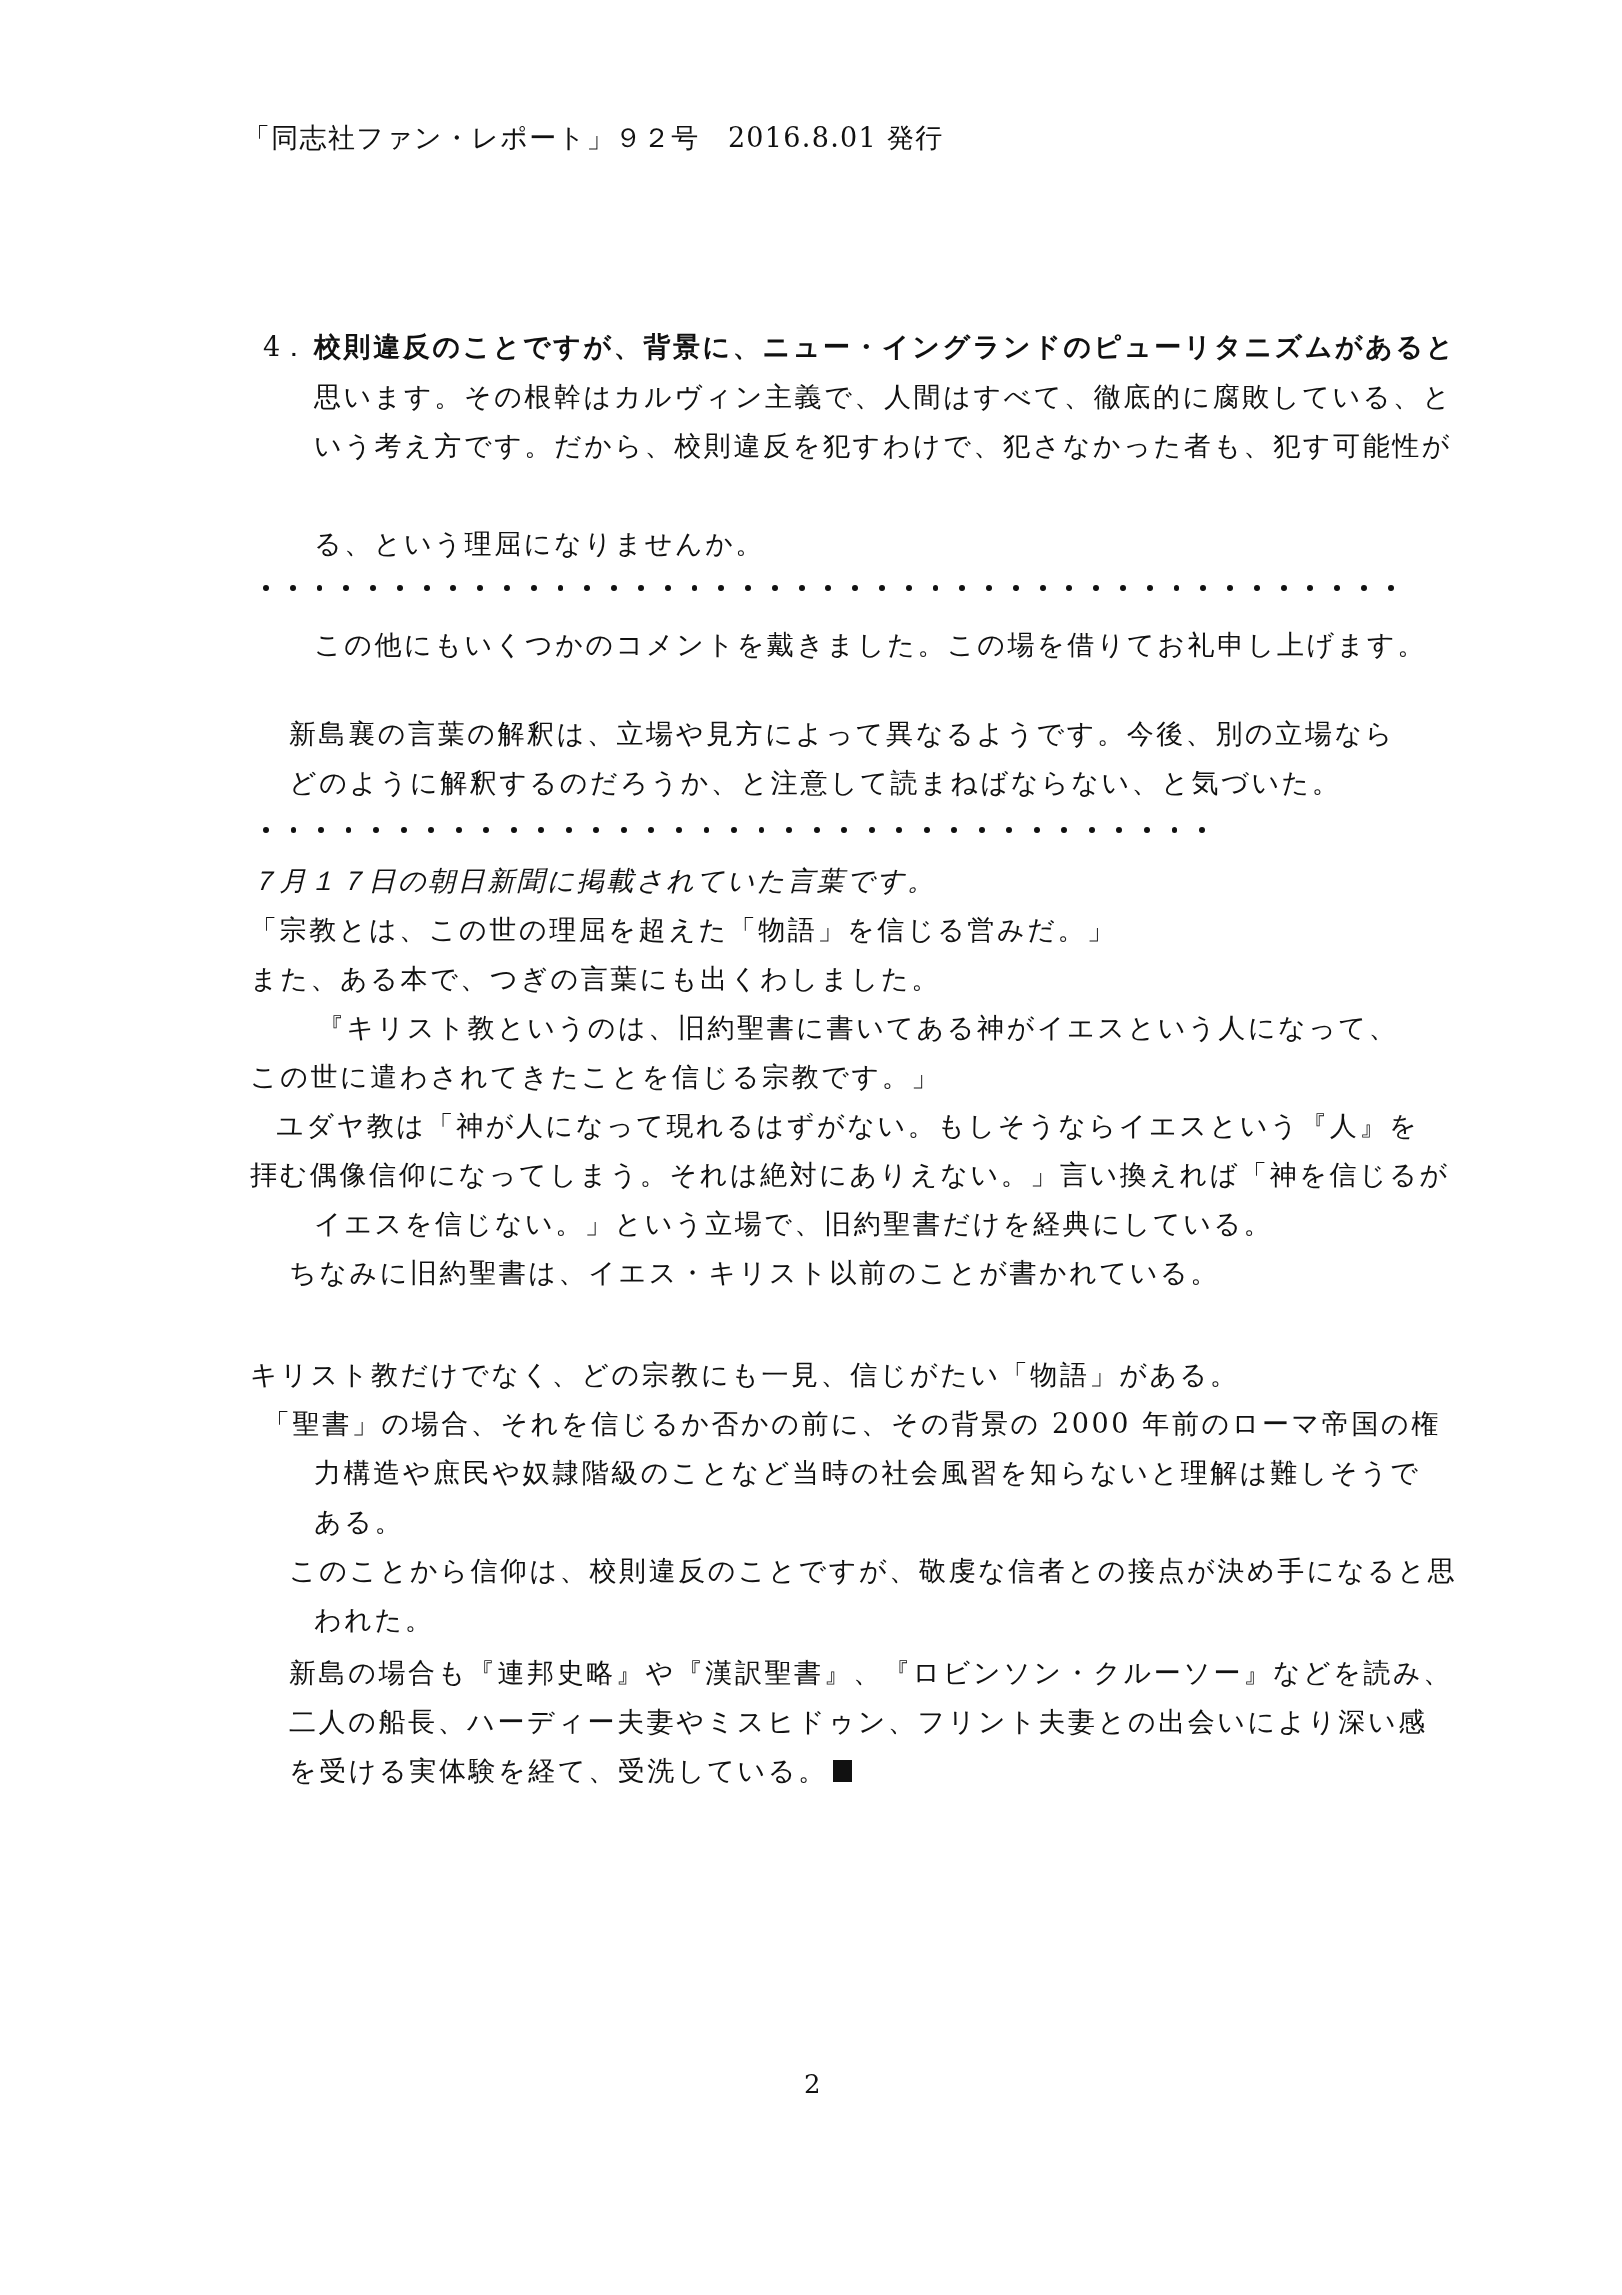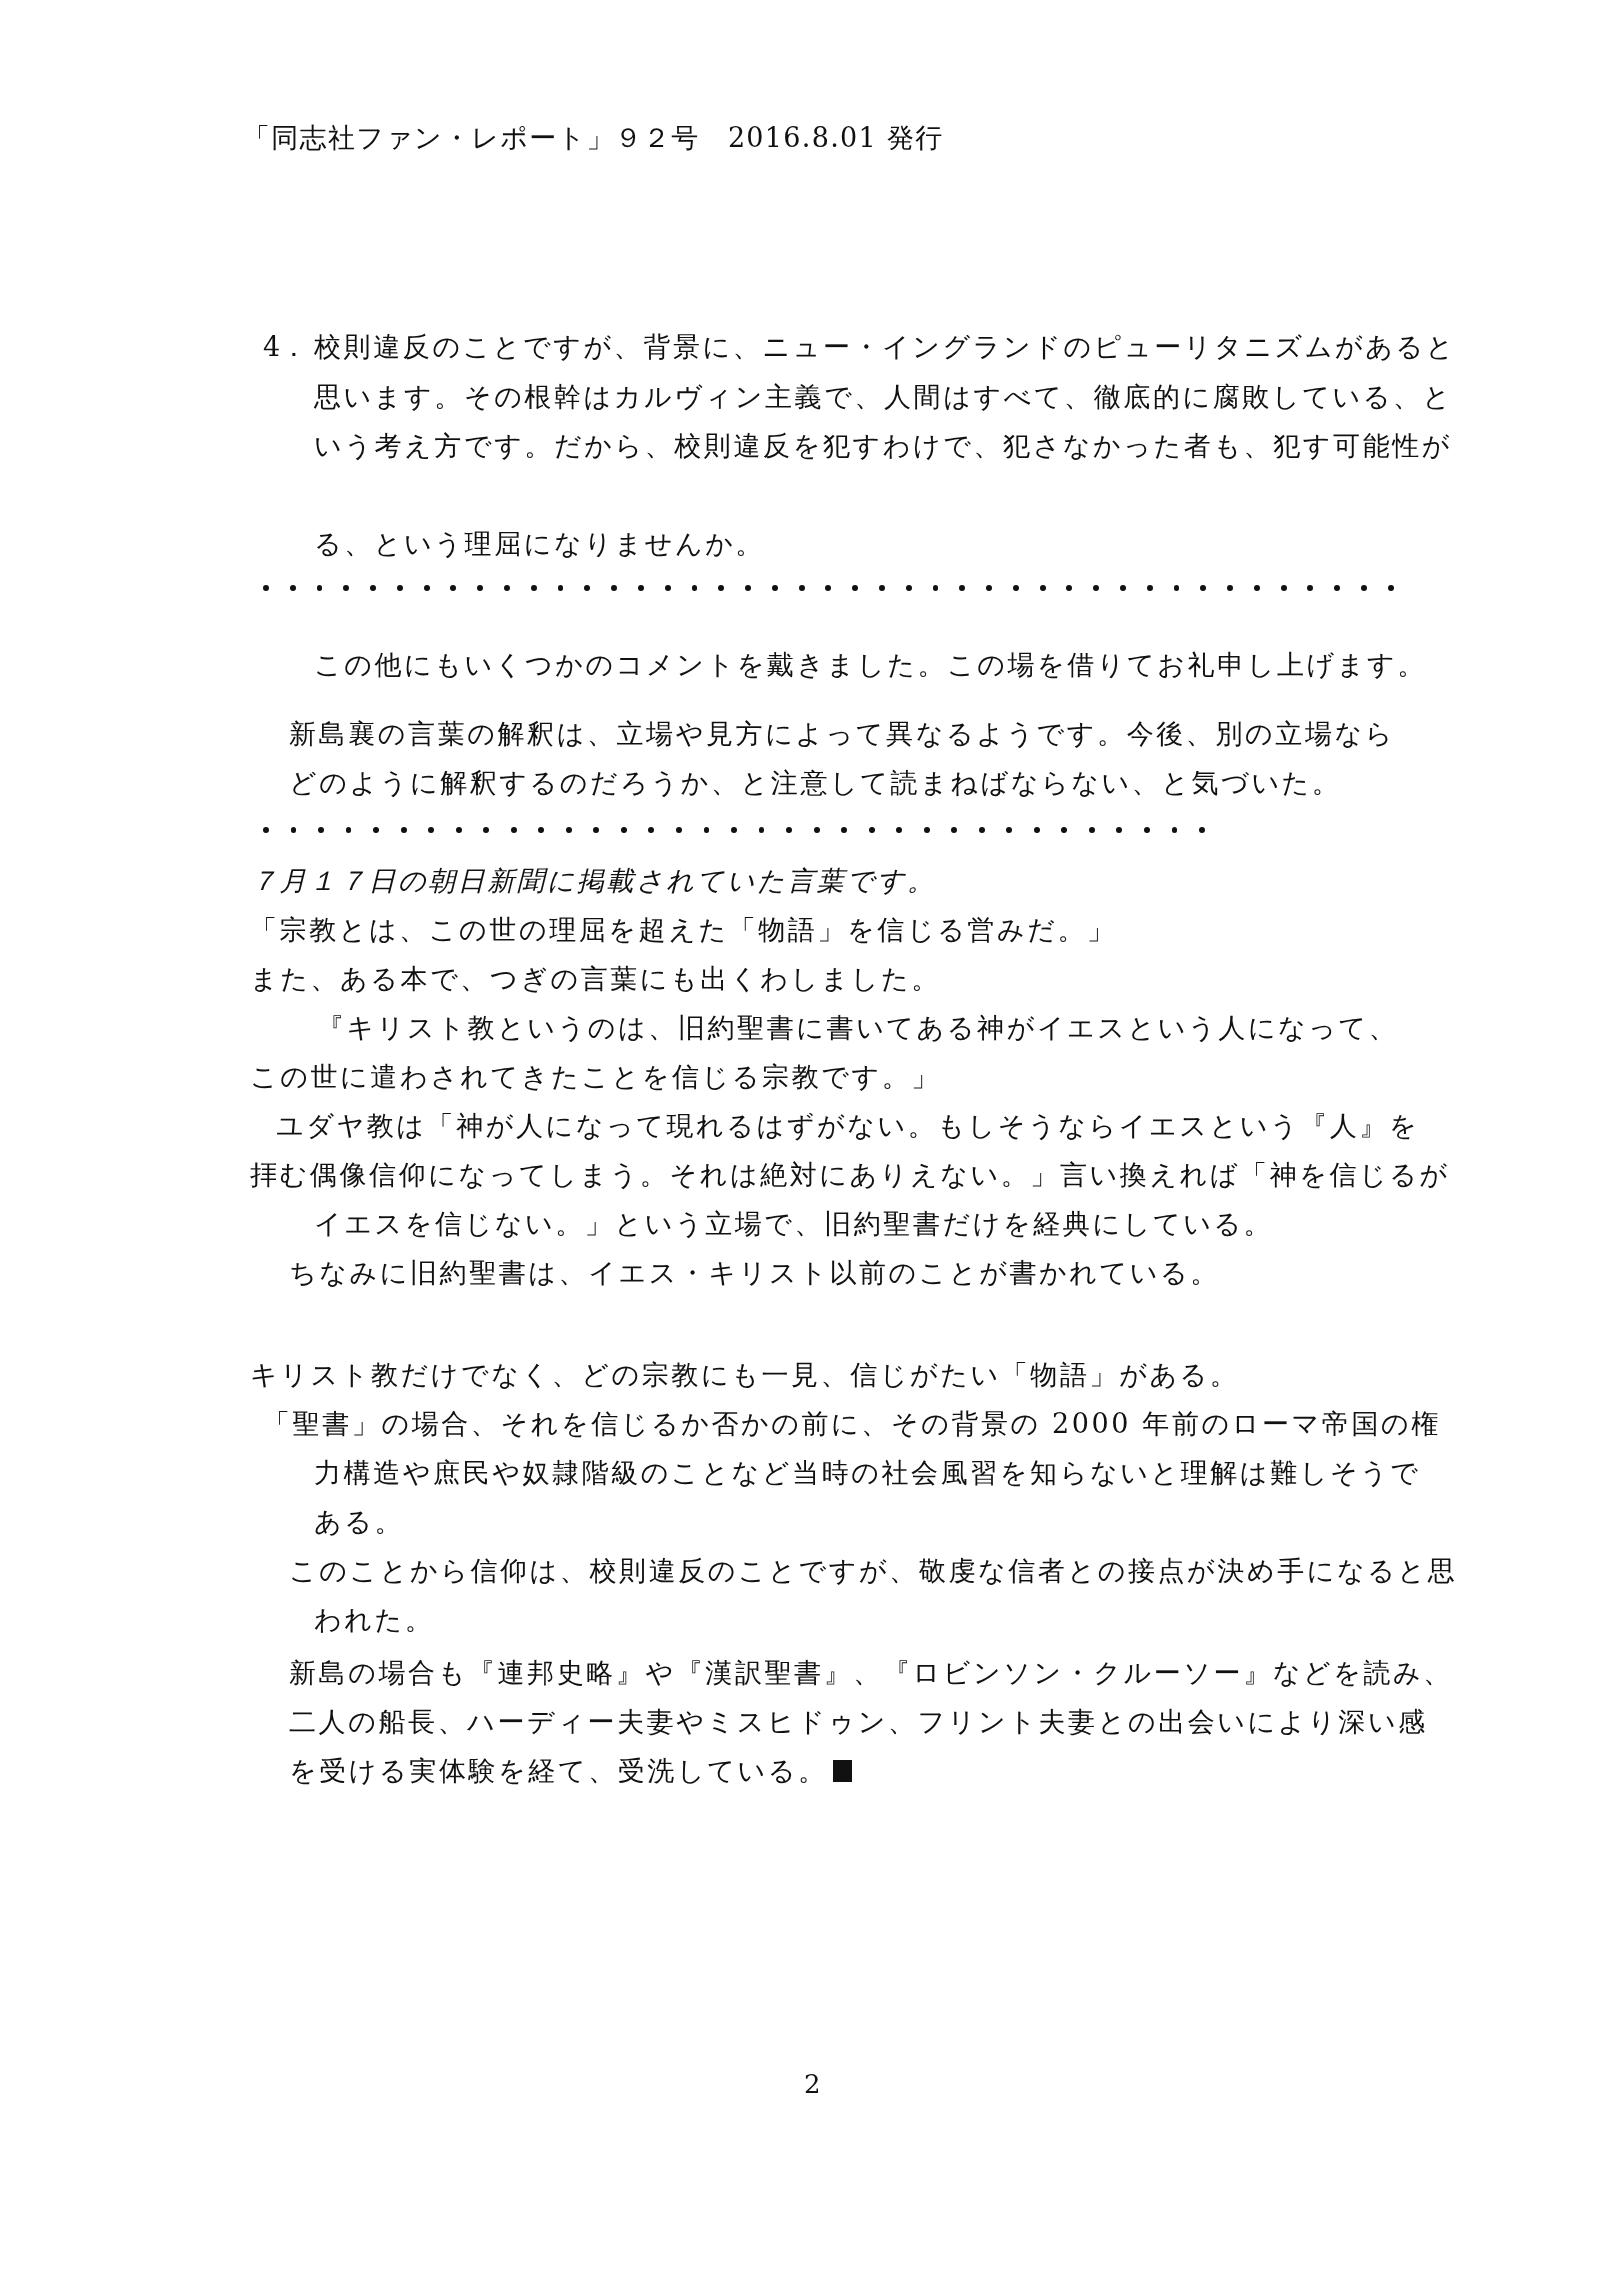--- a/index.html
+++ b/index.html
@@ -76,21 +76,21 @@
     }
   </style>
 </head>
 <body>
 
 <div class="page">
 
   <div class="header">「同志社ファン・レポート」９２号　2016.8.01 発行</div>
 
   <div class="item-num" style="left:263px; top:328px;">4．</div>
-  <div class="line" style="left:314px; top:328px;">校則違反のことですが、背景に、ニュー・イングランドのピューリタニズムがあると</div>
+  <div class="line" style="left:314px; top:328px;font-weight:bold;">校則違反のことですが、背景に、ニュー・イングランドのピューリタニズムがあると</div>
   <div class="line" style="left:314px; top:378px;">思います。その根幹はカルヴィン主義で、人間はすべて、徹底的に腐敗している、と</div>
   <div class="line" style="left:314px; top:427px;">いう考え方です。だから、校則違反を犯すわけで、犯さなかった者も、犯す可能性が</div>
   <div class="line" style="left:314px; top:525px;">る、という理屈になりませんか。</div>
 
   <div class="dots" id="sep1" style="left:263px; top:584px; width:1131px;">
       <span></span>
       <span></span>
       <span></span>
       <span></span>
       <span></span>
@@ -127,21 +127,21 @@
       <span></span>
       <span></span>
       <span></span>
       <span></span>
       <span></span>
       <span></span>
       <span></span>
       <span></span>
     </div>
 
-  <div class="line" style="left:314px; top:626px;margin-top:20px;">この他にもいくつかのコメントを戴きました。この場を借りてお礼申し上げます。</div>
+  <div class="line" style="left:314px; top:626px;">この他にもいくつかのコメントを戴きました。この場を借りてお礼申し上げます。</div>
 
   <div class="line" style="left:289px; top:715px;">新島襄の言葉の解釈は、立場や見方によって異なるようです。今後、別の立場なら</div>
   <div class="line" style="left:289px; top:764px;">どのように解釈するのだろうか、と注意して読まねばならない、と気づいた。</div>
 
   <div class="dots" id="sep2" style="left:263px; top:826px; width:942px;">
       <span></span>
       <span></span>
       <span></span>
       <span></span>
       <span></span>

